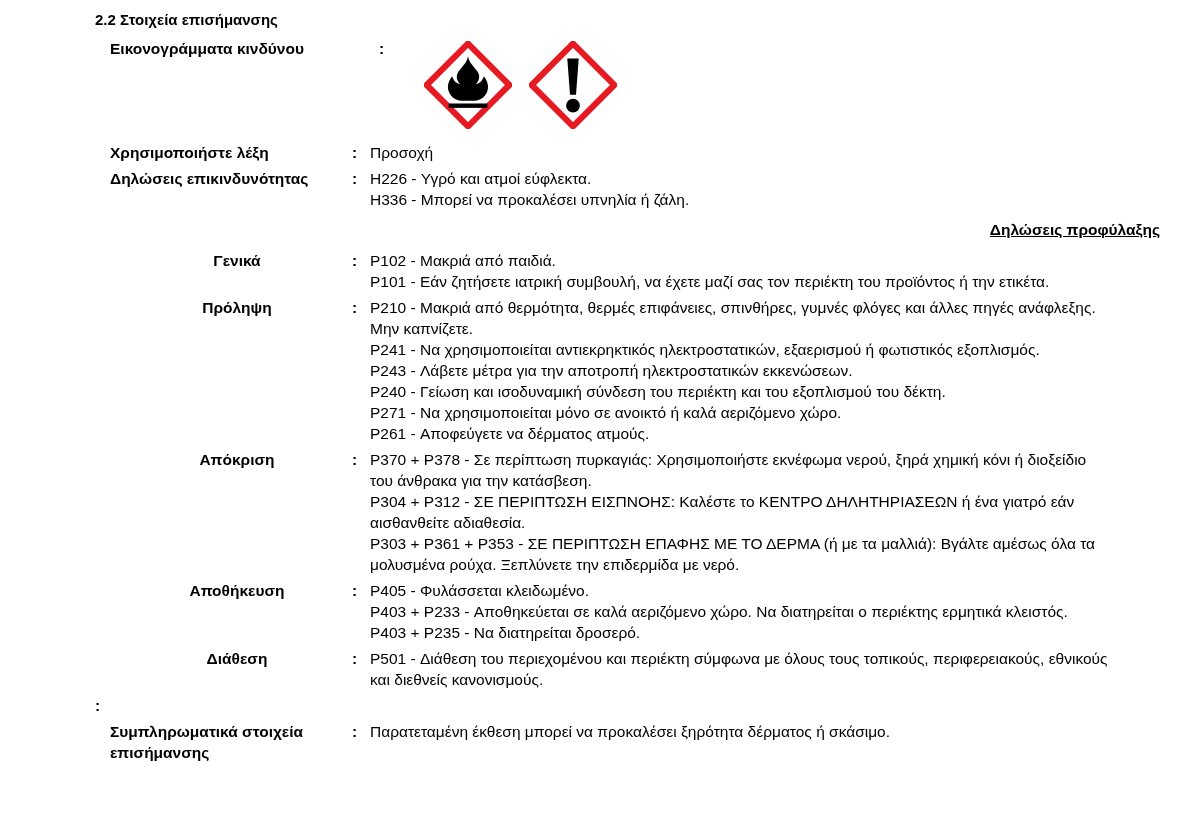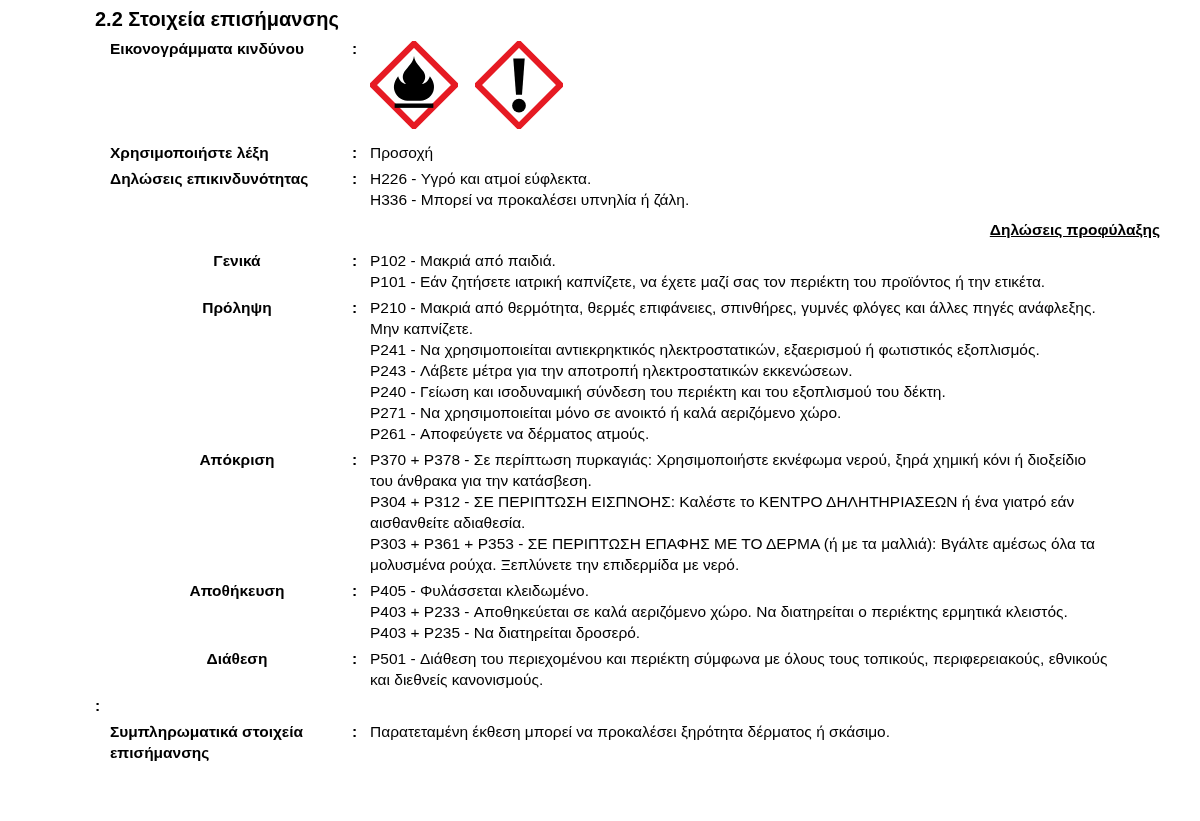--- a/index.html
+++ b/index.html
@@ -9,21 +9,21 @@
     color: #000000;
     font-family: "Liberation Sans", sans-serif;
     font-size: 15.5px;
     line-height: 21px;
     overflow: hidden;
   }
   .page { padding: 9px 40px 0 95px; }
 
   .title {
     font-weight: bold;
-    font-size: 20px;
+    font-size: 15px;
     margin: 0 0 8px 0;
   }
 
   .row { display: flex; align-items: flex-start; margin-bottom: 5px; }
   .label {
     flex: 0 0 257px;
     box-sizing: border-box;
     padding-left: 15px;
     font-weight: bold;
   }
@@ -33,21 +33,21 @@
   .value .vline { }
 
   .subheading {
     font-weight: bold;
     text-decoration: underline;
     padding-left: 15px;
     margin: 9px 0 10px 0;
     text-align: right;
   }
 
-  .picto-row { margin-bottom: 13px; }
+  .picto-row { margin-bottom: 13px; gap: 27px; }
   .picto-wrap { display: flex; gap: 17px; padding-top: 3px; }
   .picto { width: 88px; height: 88px; display: block; }
 </style>
 </head>
 <body>
 
 <div class="page">
 
   <div class="title">2.2 Στοιχεία επισήμανσης</div>
 
@@ -85,21 +85,21 @@
     </div>
   </div>
 
   <div class="subheading">Δηλώσεις προφύλαξης</div>
 
   <div class="row">
     <div class="label ind2">Γενικά</div>
     <div class="colon">:</div>
     <div class="value">
       <div class="vline">P102 - Μακριά από παιδιά.</div>
-      <div class="vline">P101 - Εάν ζητήσετε ιατρική καπνίζετε, να έχετε μαζί σας τον περιέκτη του προϊόντος ή την ετικέτα.</div>
+      <div class="vline">P101 - Εάν ζητήσετε ιατρική συμβουλή, να έχετε μαζί σας τον περιέκτη του προϊόντος ή την ετικέτα.</div>
     </div>
   </div>
 
   <div class="row">
     <div class="label ind2">Πρόληψη</div>
     <div class="colon">:</div>
     <div class="value">
       <div class="vline">P210 - Μακριά από θερμότητα, θερμές επιφάνειες, σπινθήρες, γυμνές φλόγες και άλλες πηγές ανάφλεξης. Μην καπνίζετε.</div>
       <div class="vline">P241 - Να χρησιμοποιείται αντιεκρηκτικός ηλεκτροστατικών, εξαερισμού ή φωτιστικός εξοπλισμός.</div>
       <div class="vline">P243 - Λάβετε μέτρα για την αποτροπή ηλεκτροστατικών εκκενώσεων.</div>

